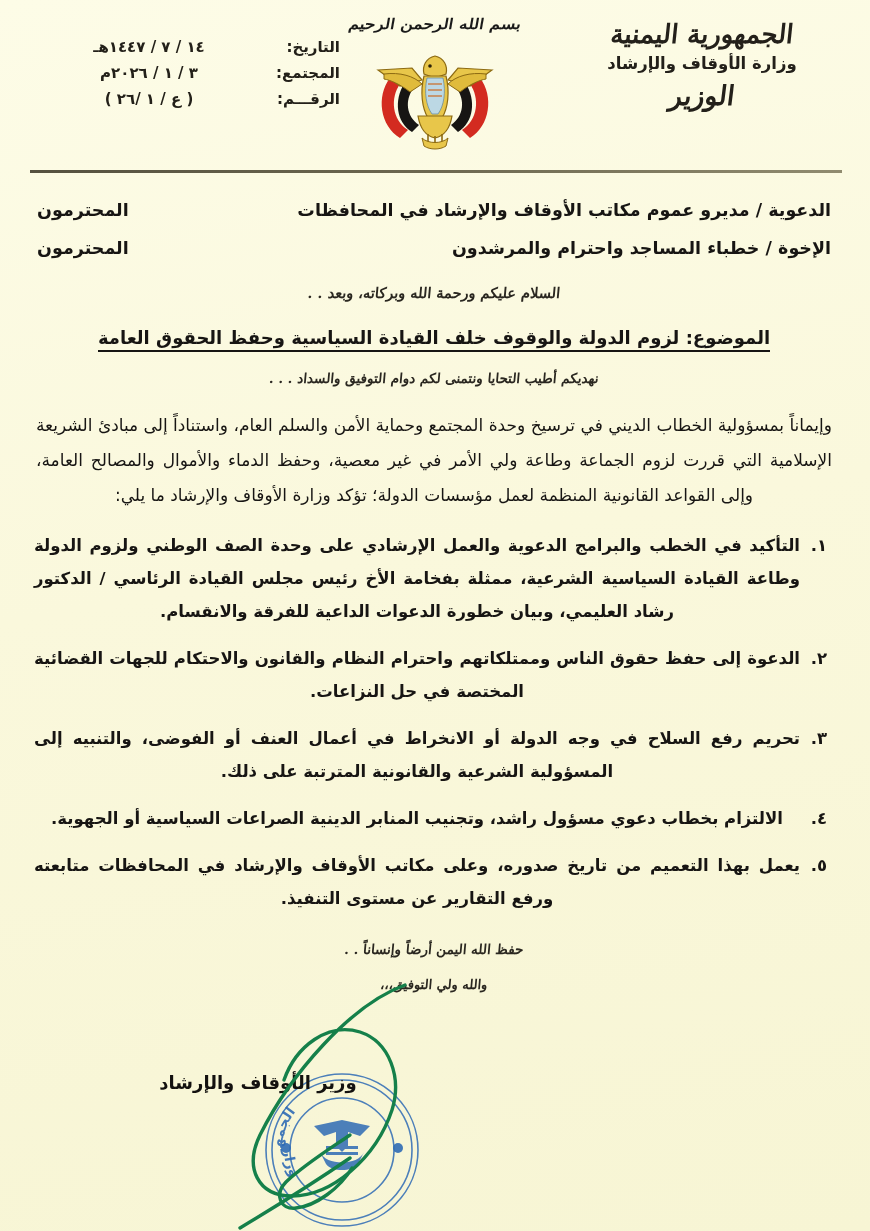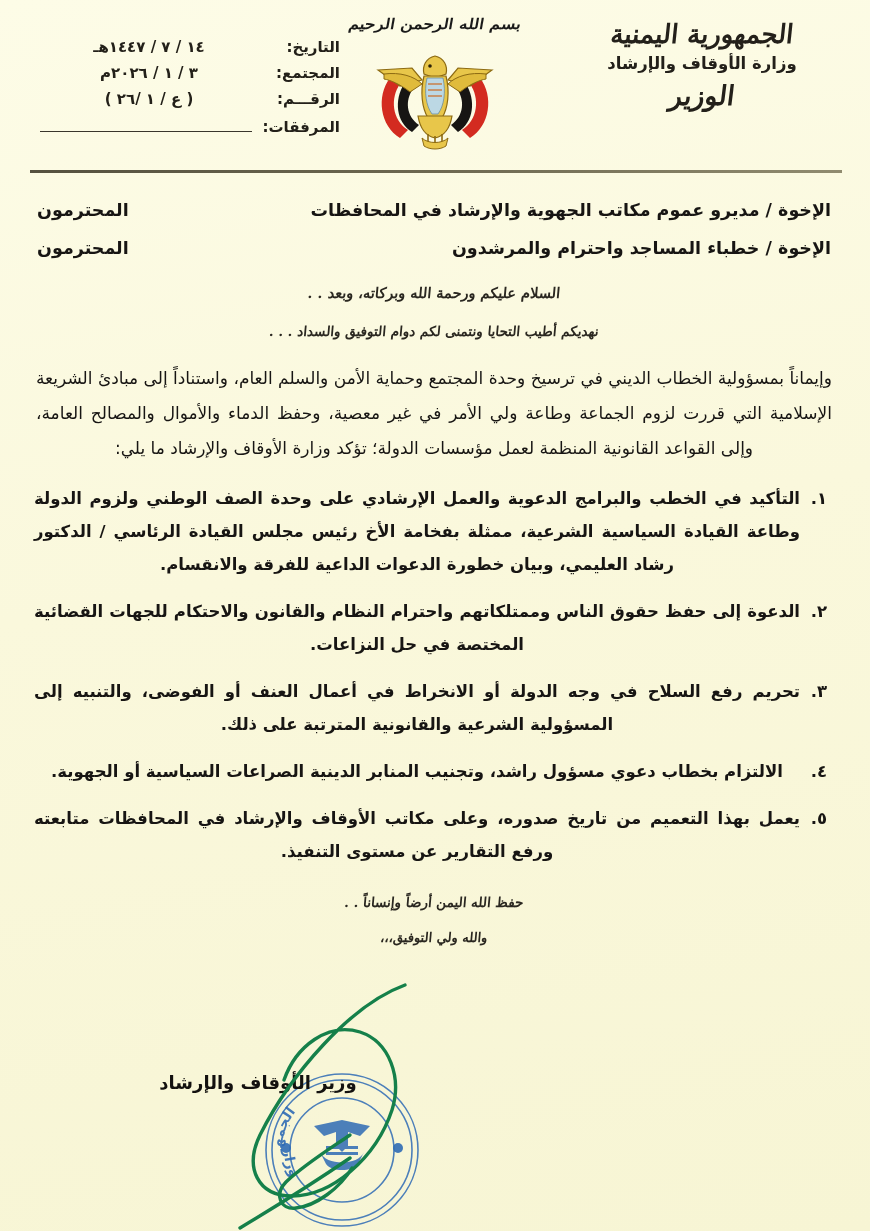--- a/index.html
+++ b/index.html
@@ -332,44 +332,43 @@
         <span class="meta-value">١٤ / ٧ / ١٤٤٧هـ</span>
       </div>
       <div class="meta-row">
         <span class="meta-label">المجتمع:</span>
         <span class="meta-value">٣ / ١ / ٢٠٢٦م</span>
       </div>
       <div class="meta-row">
         <span class="meta-label">الرقـــم:</span>
         <span class="meta-value">( ع / ١ /٢٦ )</span>
       </div>
-      <div class="meta-row attach">
-        <span class="meta-label">المرفقات:</span>
-        <span class="meta-value"></span>
-      </div>
     </div>
 
     <div class="head-rule"></div>
   </div>
 
   <div class="body-area">
 
 
     <div class="addressee">
-      <div class="who">الإخوة / مديرو عموم مكاتب الجهوية والإرشاد في المحافظات</div>
+      <div class="who">الدعوية / مديرو عموم مكاتب الأوقاف والإرشاد في المحافظات</div>
       <div class="resp">المحترمون</div>
     </div>
 
     <div class="addressee">
       <div class="who">الإخوة / خطباء المساجد واحترام والمرشدون</div>
       <div class="resp">المحترمون</div>
     </div>
 
     <div class="salutation">السلام عليكم ورحمة الله وبركاته، وبعد . .</div>
 
+    <div class="subject">
+      <span>الموضوع: لزوم الدولة والوقوف خلف القيادة السياسية وحفظ الحقوق العامة</span>
+    </div>
 
     <div class="wishes">نهديكم أطيب التحايا ونتمنى لكم دوام التوفيق والسداد . . .</div>
 
     <div class="preamble">وإيماناً بمسؤولية الخطاب الديني في ترسيخ وحدة المجتمع وحماية الأمن والسلم العام، واستناداً إلى مبادئ الشريعة الإسلامية التي قررت لزوم الجماعة وطاعة ولي الأمر في غير معصية، وحفظ الدماء والأموال والمصالح العامة، وإلى القواعد القانونية المنظمة لعمل مؤسسات الدولة؛ تؤكد وزارة الأوقاف والإرشاد ما يلي:</div>
 
     <ol class="clauses">
       <li>
         <span class="num">١.</span>
         <span>التأكيد في الخطب والبرامج الدعوية والعمل الإرشادي على وحدة الصف الوطني ولزوم الدولة وطاعة القيادة السياسية الشرعية، ممثلة بفخامة الأخ رئيس مجلس القيادة الرئاسي / الدكتور رشاد العليمي، وبيان خطورة الدعوات الداعية للفرقة والانقسام.</span>
       </li>

